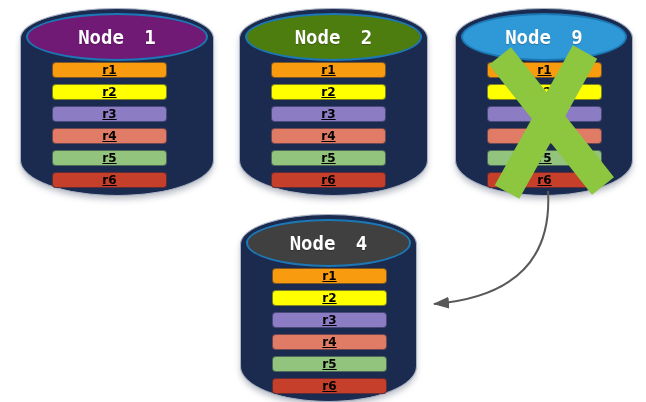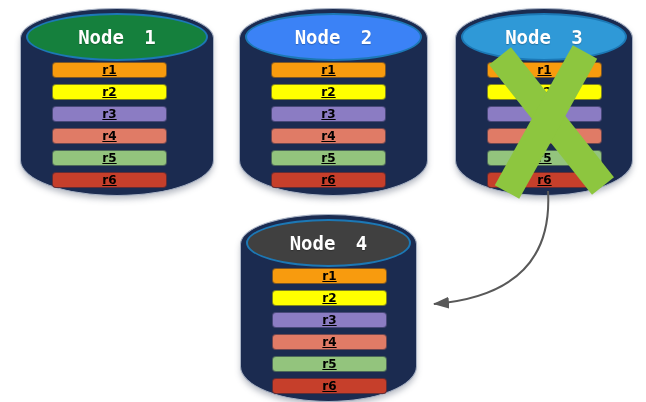--- a/index.html
+++ b/index.html
@@ -36,50 +36,50 @@
   .xmark{position:absolute;left:30px;top:36px;overflow:visible;}
   .arrow-svg{position:absolute;left:0;top:0;pointer-events:none;}
 </style>
 </head>
 <body>
 
 <div class="canvas" id="canvas">
 
   <div class="node" style="left: 20px; top: 8px; width: 194px;">
       <div class="cyl-body" style="background: rgb(27, 43, 80); border-color: rgb(169, 179, 197);"></div>
-      <div class="cyl-top" style="background: #15803d; border-color: rgb(28, 120, 181);">
+      <div class="cyl-top" style="background: #701a75; border-color: rgb(28, 120, 181);">
         <span class="node-title" style="color: rgb(255, 255, 255);">Node 1</span>
       </div>
       <div class="rows">
         <div class="row" style="background: rgb(248, 155, 14); color: rgb(0, 0, 0);">r1</div>
         <div class="row" style="background: rgb(255, 255, 0); color: rgb(0, 0, 0);">r2</div>
         <div class="row" style="background: rgb(139, 124, 195); color: rgb(0, 0, 0);">r3</div>
         <div class="row" style="background: rgb(224, 123, 102); color: rgb(0, 0, 0);">r4</div>
         <div class="row" style="background: rgb(147, 196, 125); color: rgb(0, 0, 0);">r5</div>
         <div class="row" style="background: rgb(198, 63, 43); color: rgb(0, 0, 0);">r6</div>
       </div>
     </div>
     <div class="node" style="left: 239px; top: 8px; width: 189px;">
       <div class="cyl-body" style="background: rgb(27, 43, 80); border-color: rgb(169, 179, 197);"></div>
-      <div class="cyl-top" style="background: #3b82f6; border-color: rgb(28, 120, 181);">
+      <div class="cyl-top" style="background: #4d7c0f; border-color: rgb(28, 120, 181);">
         <span class="node-title" style="color: rgb(255, 255, 255);">Node 2</span>
       </div>
       <div class="rows">
         <div class="row" style="background: rgb(248, 155, 14); color: rgb(0, 0, 0);">r1</div>
         <div class="row" style="background: rgb(255, 255, 0); color: rgb(0, 0, 0);">r2</div>
         <div class="row" style="background: rgb(139, 124, 195); color: rgb(0, 0, 0);">r3</div>
         <div class="row" style="background: rgb(224, 123, 102); color: rgb(0, 0, 0);">r4</div>
         <div class="row" style="background: rgb(147, 196, 125); color: rgb(0, 0, 0);">r5</div>
         <div class="row" style="background: rgb(198, 63, 43); color: rgb(0, 0, 0);">r6</div>
       </div>
     </div>
     <div class="node" style="left: 455px; top: 8px; width: 178px;">
       <div class="cyl-body" style="background: rgb(27, 43, 80); border-color: rgb(169, 179, 197);"></div>
       <div class="cyl-top" style="background: rgb(47, 153, 215); border-color: rgb(28, 120, 181);">
-        <span class="node-title" style="color: rgb(255, 255, 255);">Node 3</span>
+        <span class="node-title" style="color: rgb(255, 255, 255);">Node 9</span>
       </div>
       <div class="rows">
         <div class="row" style="background: rgb(248, 155, 14); color: rgb(0, 0, 0);">r1</div>
         <div class="row" style="background: rgb(255, 255, 0); color: rgb(0, 0, 0);">r2</div>
         <div class="row" style="background: rgb(139, 124, 195); color: rgb(0, 0, 0);">r3</div>
         <div class="row" style="background: rgb(224, 123, 102); color: rgb(0, 0, 0);">r4</div>
         <div class="row" style="background: rgb(147, 196, 125); color: rgb(0, 0, 0);">r5</div>
         <div class="row" style="background: rgb(198, 63, 43); color: rgb(0, 0, 0);">r6</div>
       </div>
       <svg class="xmark" width="150" height="152" viewBox="0 0 150 152">

